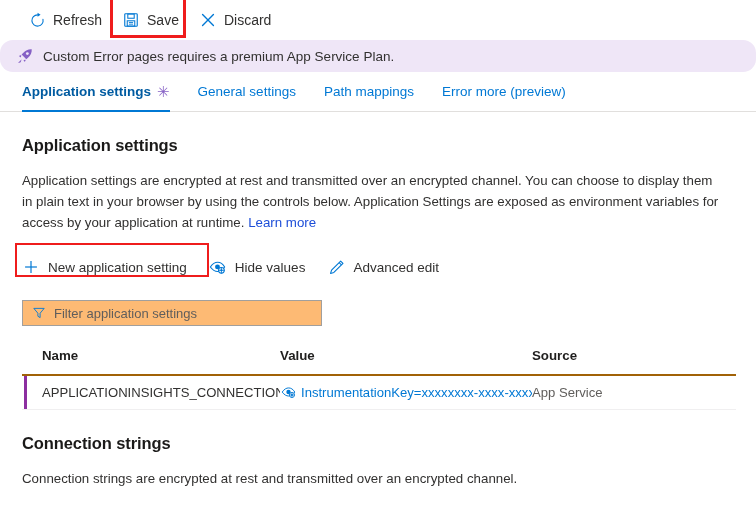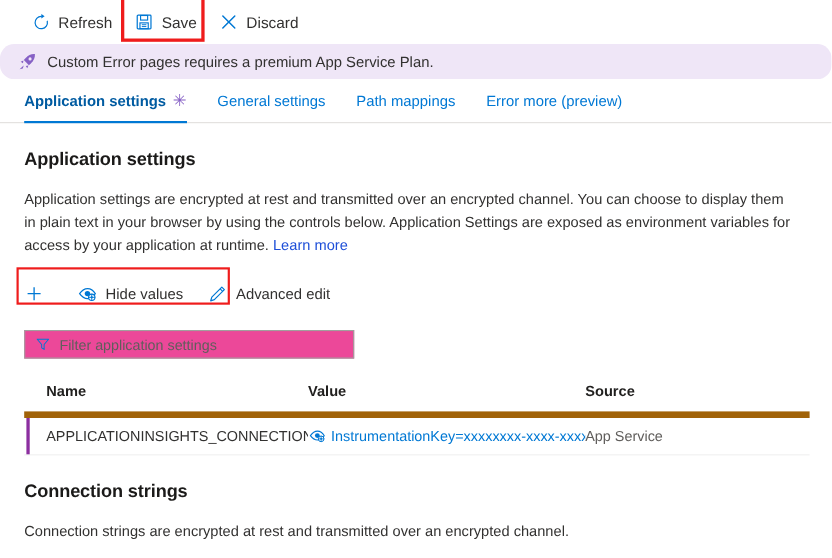--- a/index.html
+++ b/index.html
@@ -188,21 +188,21 @@
   
   .filter-box {
     margin-top: 18px;
     width: 300px;
     height: 26px;
     border: 1px solid #a19f9d;
     box-sizing: border-box;
     display: flex;
     align-items: center;
     padding: 0 8px;
-    background: #ec4899;
+    background: #fdba74;
   }
   .filter-box .glyph {
     width: 16px;
     height: 16px;
     display: inline-flex;
     align-items: center;
     justify-content: center;
     margin-right: 7px;
     flex: 0 0 auto;
   }
@@ -222,21 +222,21 @@
   .table {
     margin-top: 22px;
     width: 714px;
   }
   .thead {
     display: flex;
     font-size: 13.3px;
     font-weight: bold;
     color: #201f1e;
     padding-bottom: 11px;
-    border-bottom: 6px solid #a16207;
+    border-bottom: 2px solid #a16207;
   }
   .th-name  { width: 258px; padding-left: 20px; box-sizing: border-box; }
   .th-value { width: 252px; }
   .th-source{ flex: 1; }
 
   .trow {
     display: flex;
     align-items: center;
     height: 33px;
     border-bottom: 1px solid #f0eff0;
@@ -365,20 +365,21 @@
   </div>
 
   <div class="action-row">
     <div class="action">
       <span class="glyph">
         <svg width="16" height="16" viewBox="0 0 20 20">
           <line x1="10" y1="2.6" x2="10" y2="17.4" stroke="#0078d4" stroke-width="1.5"></line>
           <line x1="2.6" y1="10" x2="17.4" y2="10" stroke="#0078d4" stroke-width="1.5"></line>
         </svg>
       </span>
+      <span>New application setting</span>
     </div>
 
     <div class="action">
       <span class="glyph">
         <svg width="17" height="17" viewBox="0 0 20 20">
           <path d="M1.6 9.4 C4.2 5.6 7.2 3.9 10.2 3.9 C13.2 3.9 16.1 5.6 18.4 9.4 C16.1 13.0 13.2 14.7 10.2 14.7 C7.2 14.7 4.2 13.0 1.6 9.4 Z" fill="none" stroke="#0078d4" stroke-width="1.3"></path>
           <circle cx="10.0" cy="9.3" r="2.9" fill="#0078d4"></circle>
           <circle cx="14.6" cy="13.3" r="3.4" fill="#ffffff" stroke="#0078d4" stroke-width="1.2"></circle>
           <circle cx="14.6" cy="13.3" r="1.2" fill="#0078d4"></circle>
           <line x1="14.6" y1="9.5" x2="14.6" y2="17.1" stroke="#0078d4" stroke-width="1"></line>

